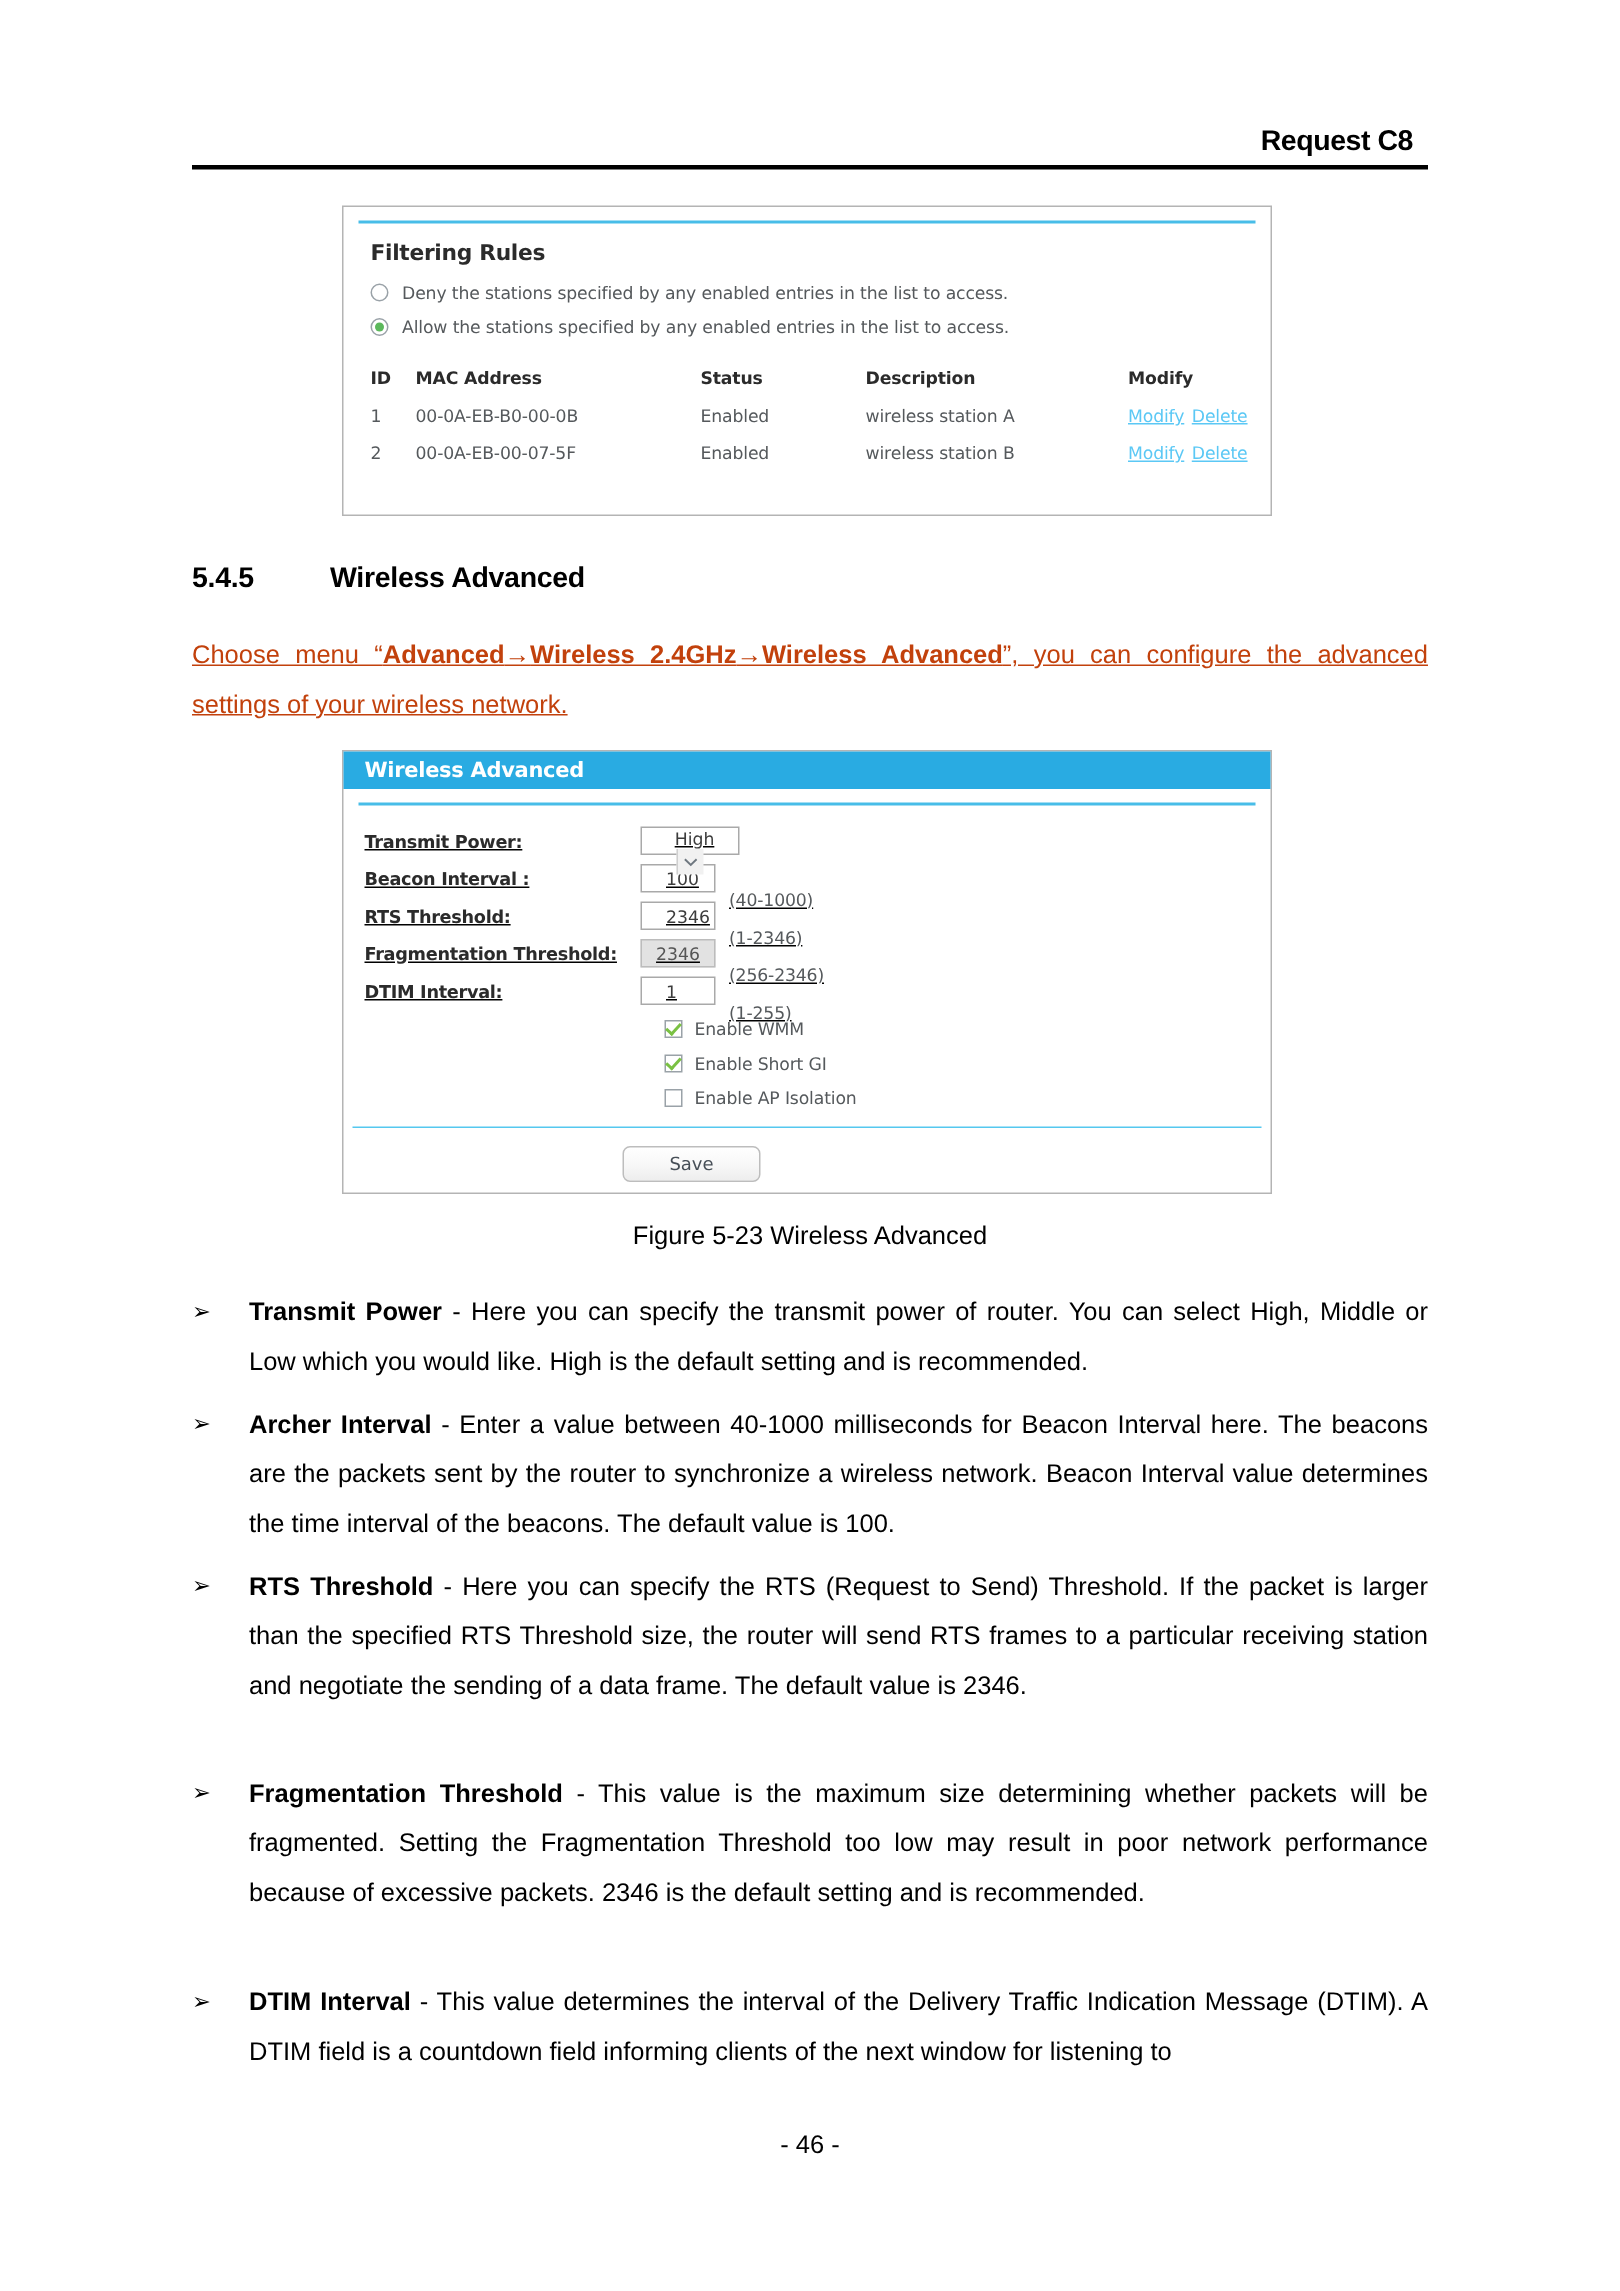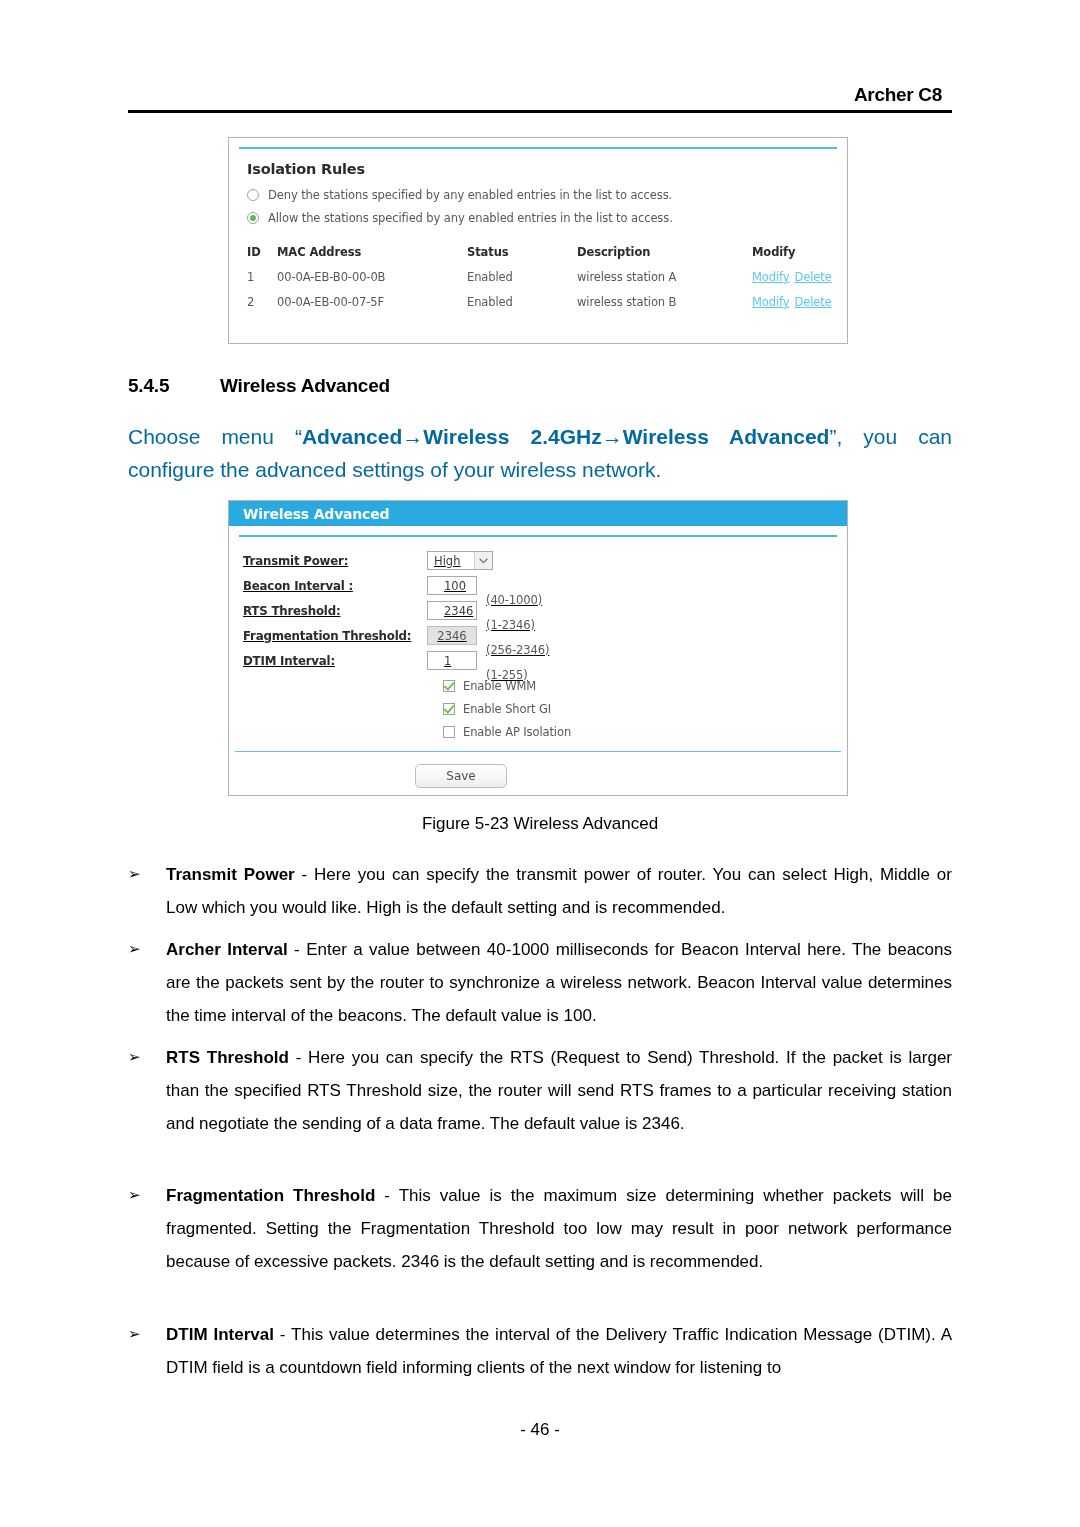--- a/index.html
+++ b/index.html
@@ -199,20 +199,21 @@
     width: 66px;
     height: 19px;
     border: 1px solid #a9a9a9;
     background: #ffffff;
     box-sizing: border-box;
     display: flex;
     align-items: center;
     position: relative;
     font-size: 11.5px;
     color: #3c3c3c;
+    flex-direction: column;
   }
   .sel .sel-val {
     padding-left: 6px;
     flex: 1 1 auto;
   }
   .sel .sel-arrow {
     width: 17px;
     height: 100%;
     border-left: 1px solid #cfcfcf;
     background: #f1f1f1;
@@ -318,24 +319,25 @@
     font-weight: bold;
     color: #000000;
     letter-spacing: -0.2px;
   }
   .sec-num { display: inline-block; width: 92px; }
 
   .body-text {
     position: absolute;
     left: 128px;
     width: 824px;
-    font-size: 21px;
+    font-size: 17px;
     line-height: 33px;
-    color: #0369a1;
+    color: #c2410c;
     text-align: justify;
+    text-decoration: underline;
   }
   #intro-para { top: 420px; }
 
   .fig-caption {
     position: absolute;
     left: 128px;
     top: 814px;
     width: 824px;
     text-align: center;
     font-size: 17px;
@@ -377,29 +379,29 @@
     text-align: center;
     font-size: 17px;
     color: #000000;
   }
 </style>
 </head>
 <body>
 
 <div class="page-header">
   <div class="header-row">
-    <div class="header-model">Archer C8</div>
+    <div class="header-model">Request C8</div>
   </div>
   <div class="header-rule"></div>
 </div>
 
 <div class="router-panel" id="filtering-panel">
   <div class="cyan-rule"></div>
   <div class="fr-body">
-    <div class="fr-title">Isolation Rules</div>
+    <div class="fr-title">Filtering Rules</div>
 
     <div class="radio-row">
       <span class="radio"></span>
       <span class="radio-label">Deny the stations specified by any enabled entries in the list to access.</span>
     </div>
     <div class="radio-row">
       <span class="radio checked"></span>
       <span class="radio-label">Allow the stations specified by any enabled entries in the list to access.</span>
     </div>
 

